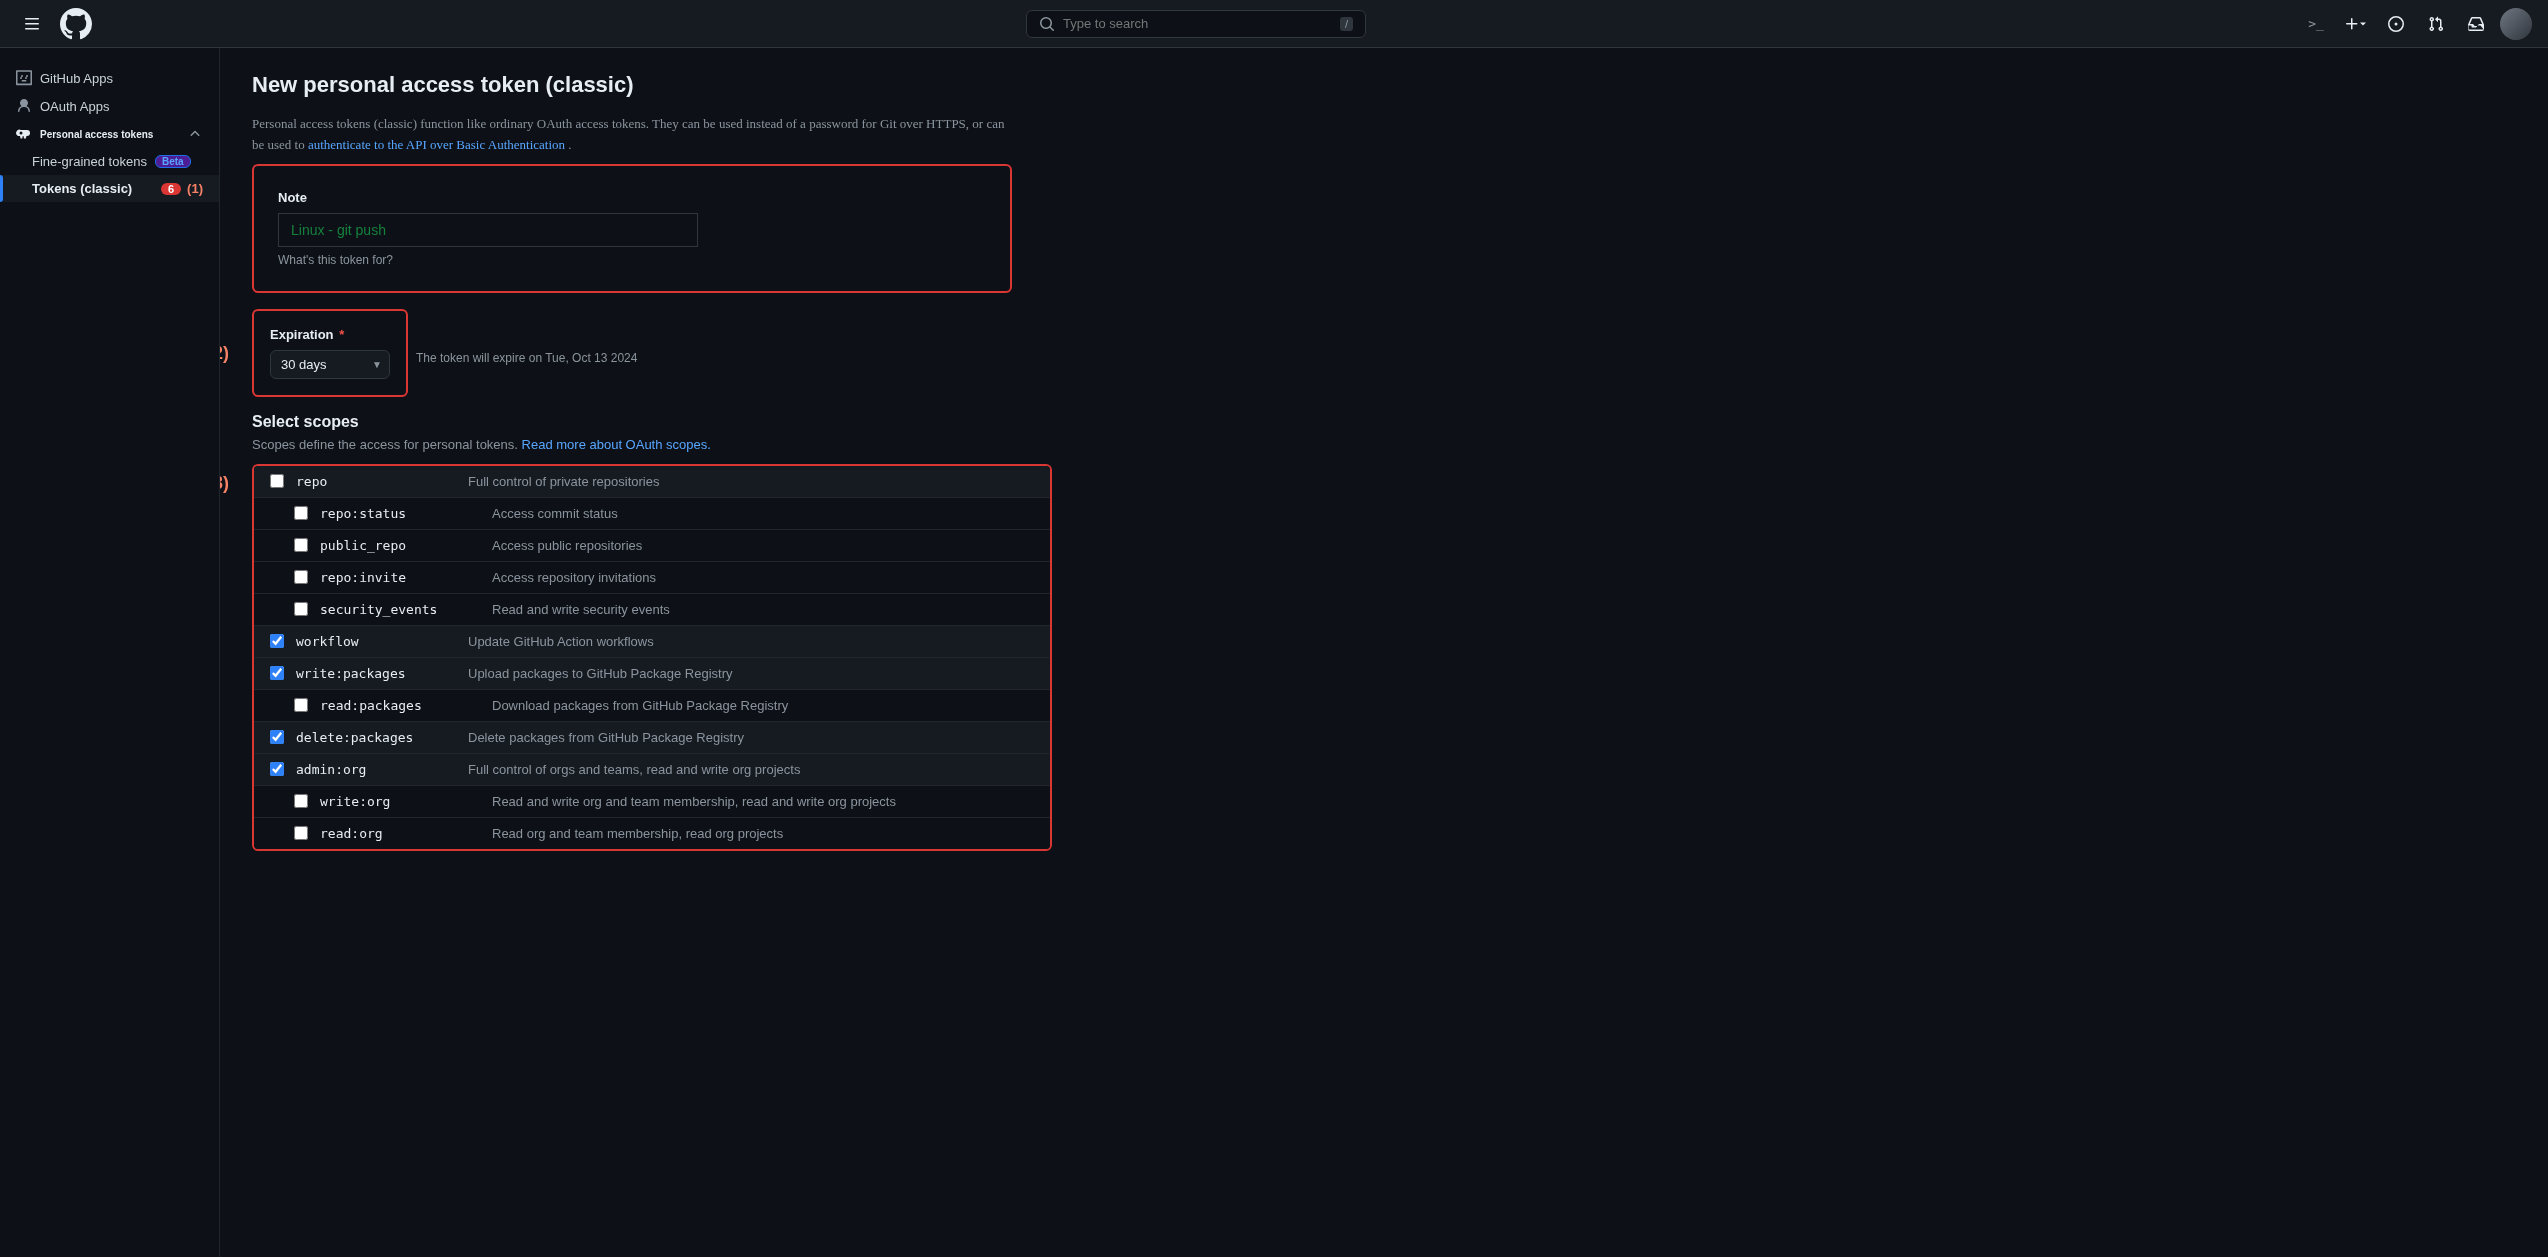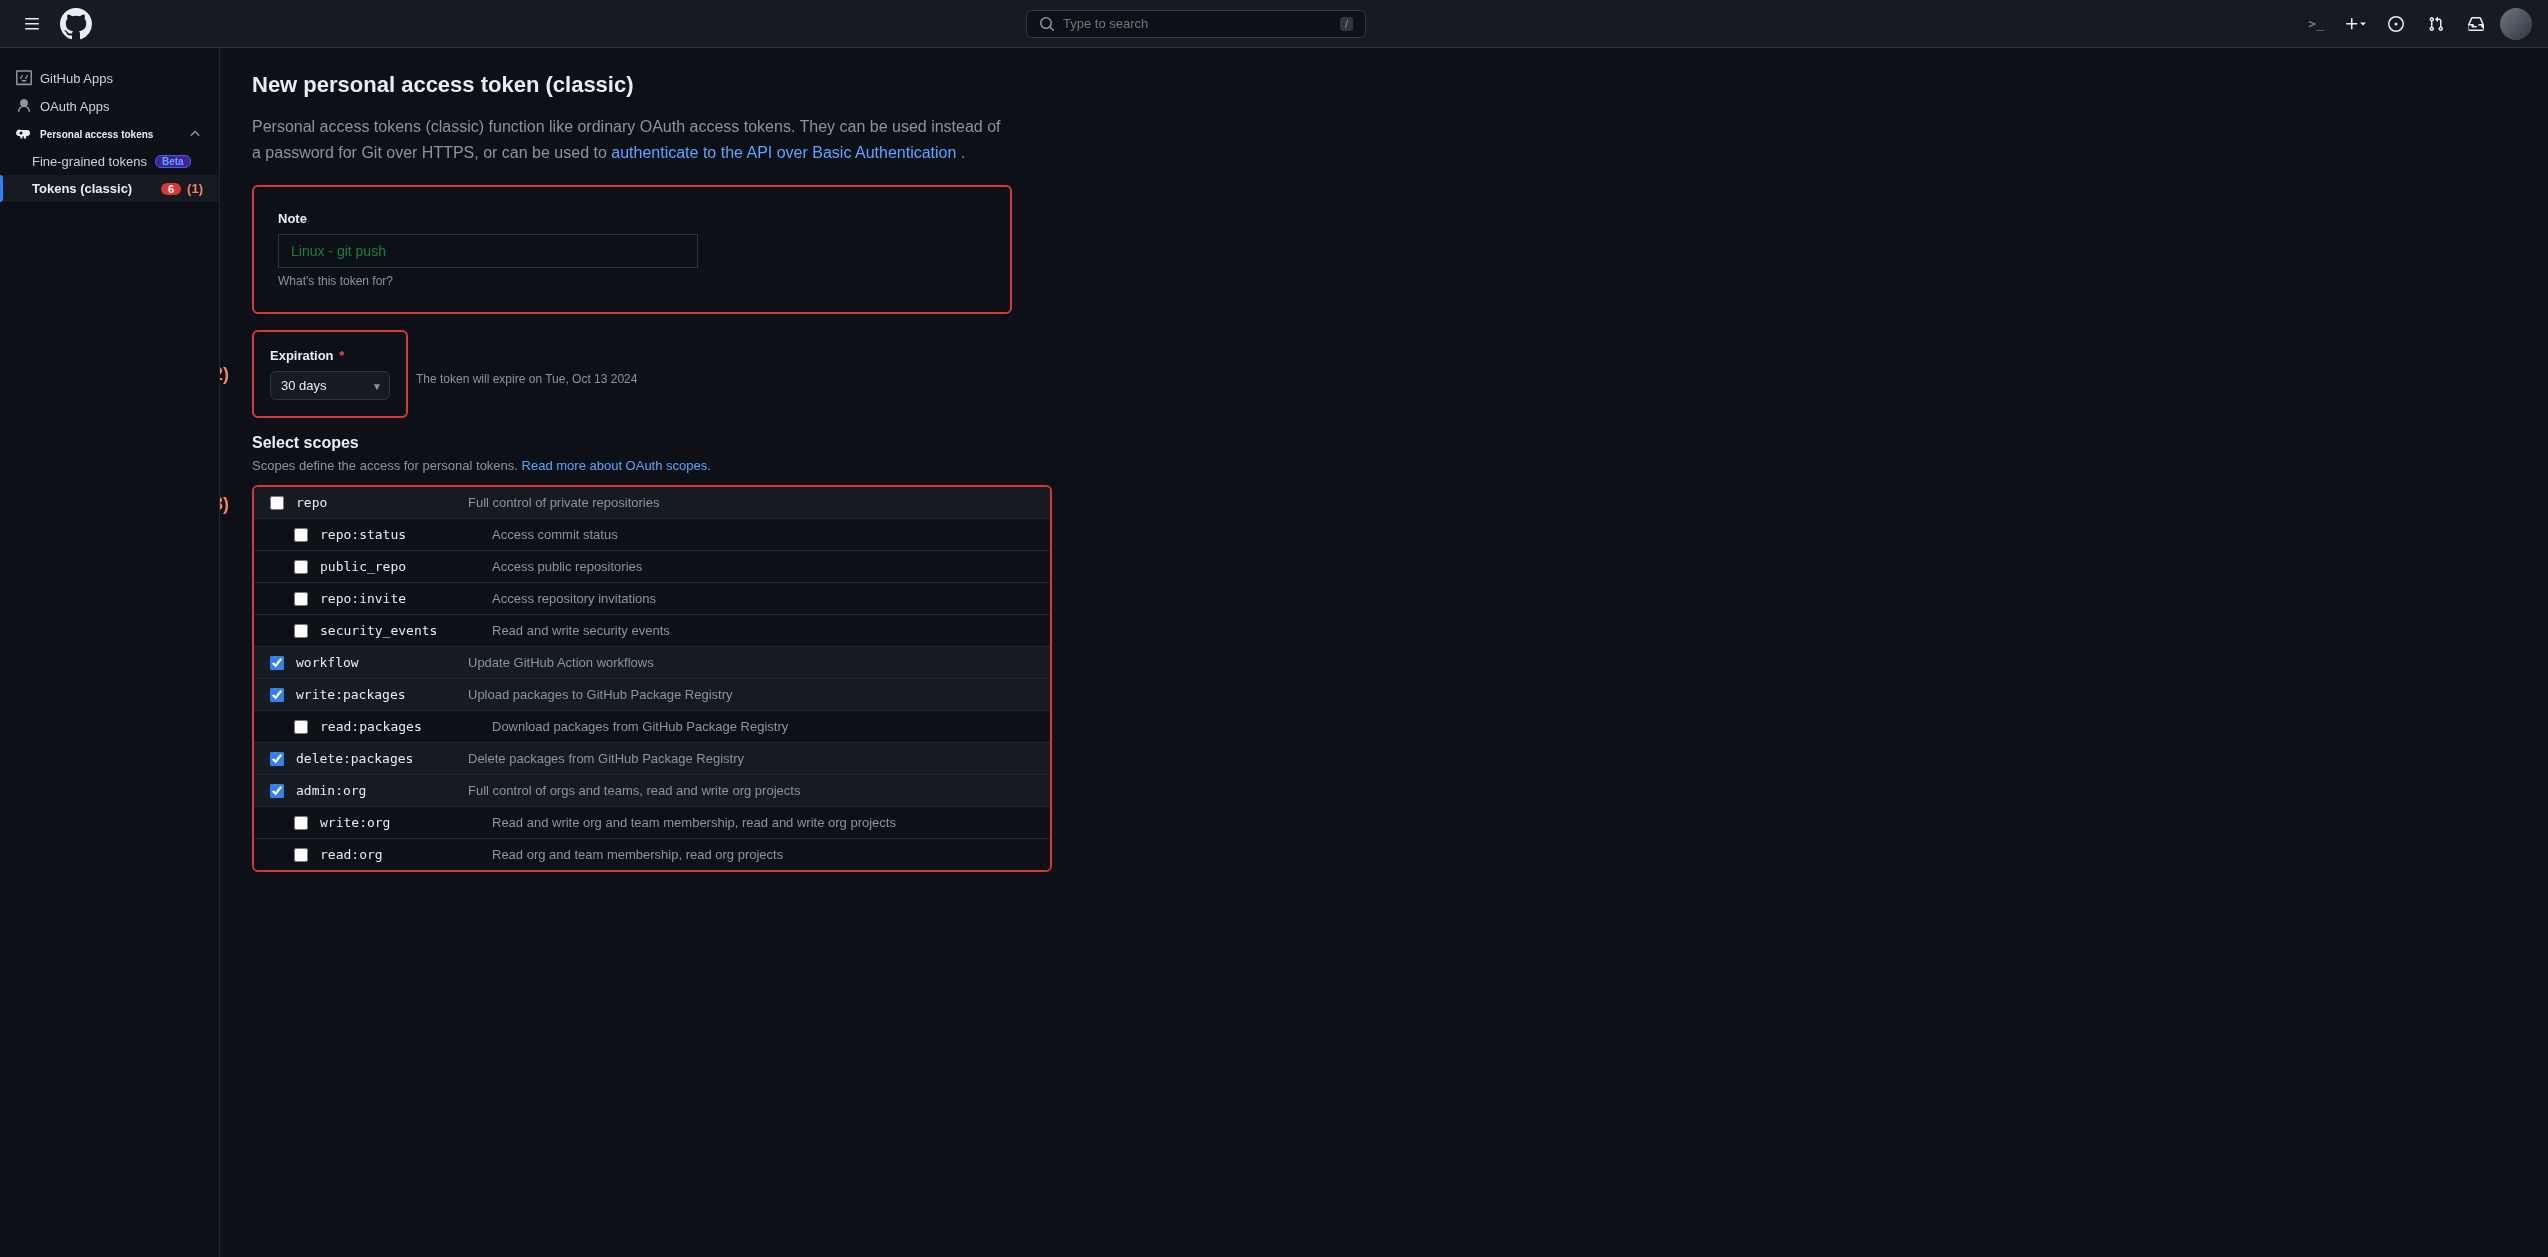--- a/index.html
+++ b/index.html
@@ -163,24 +163,25 @@
       padding: 24px 32px;
     }
     .page-title {
       font-size: 22px;
       font-weight: 600;
       color: #e6edf3;
       margin-bottom: 16px;
     }
     .description {
       color: #8b949e;
-      font-size: 16px;
+      font-size: 13px;
       line-height: 1.6;
-      margin-bottom: 20px;
+      margin-bottom: 8px;
       max-width: 760px;
+      font-family: Liberation Serif, serif;
     }
     .link { color: #58a6ff; text-decoration: none; }
 
     
     .annotated-box {
       border: 2px solid #da3633;
       border-radius: 6px;
       padding: 24px;
       margin-bottom: 16px;
       max-width: 760px;

